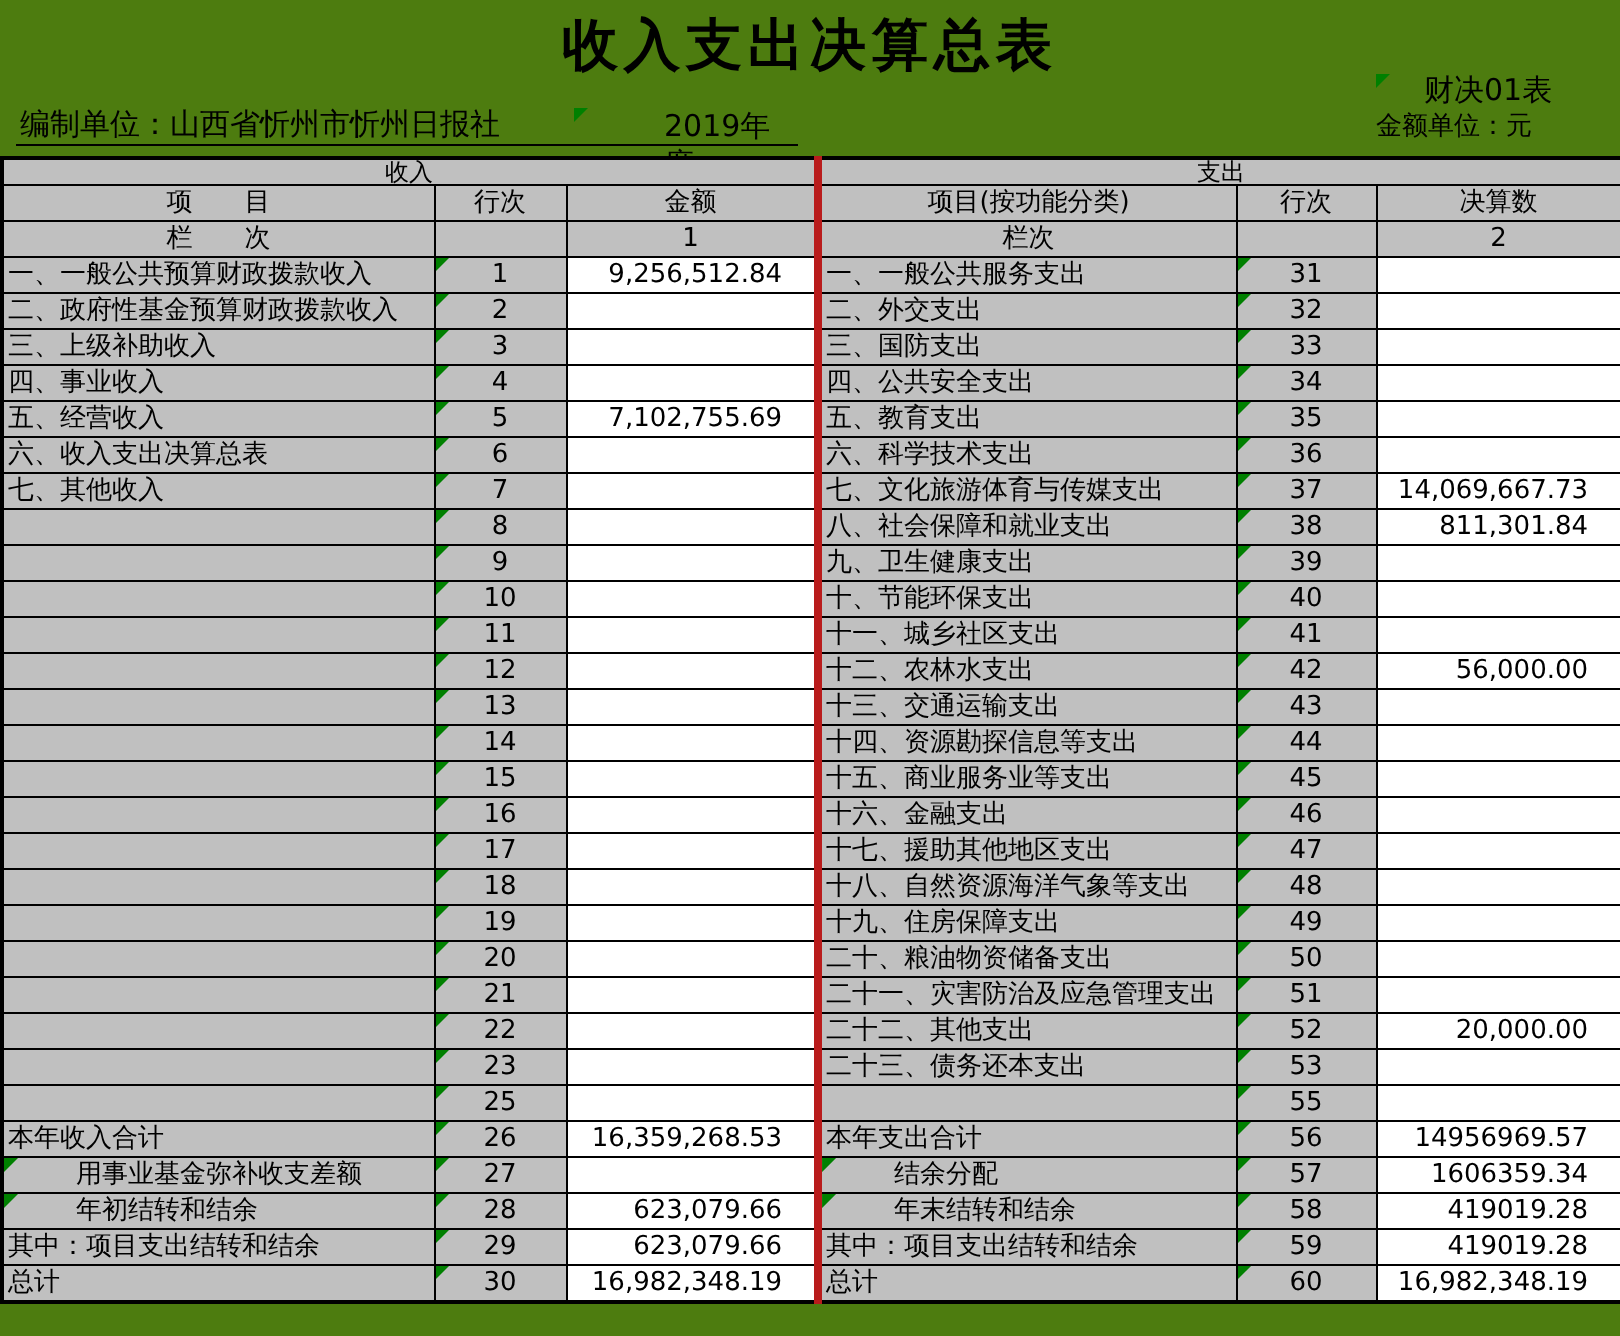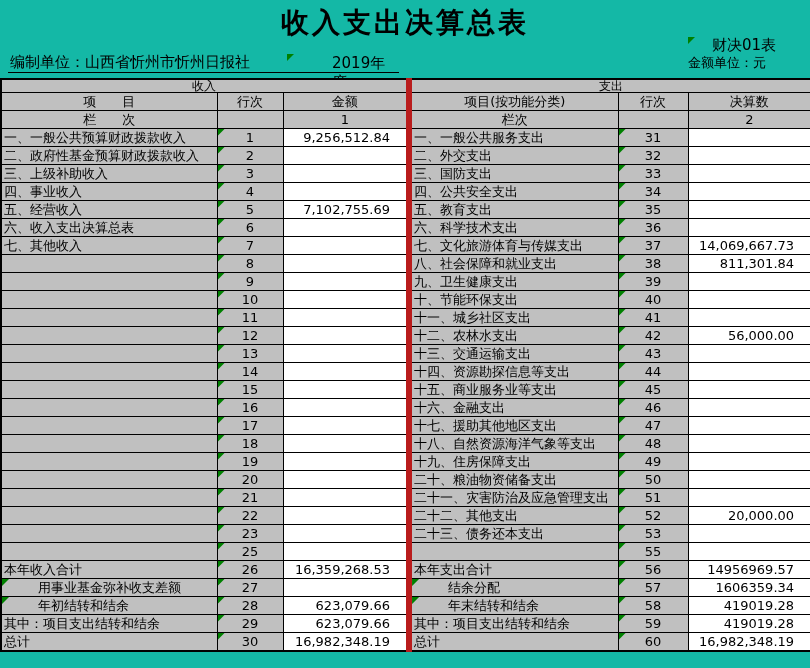--- a/index.html
+++ b/index.html
@@ -1,17 +1,17 @@
 <!DOCTYPE html>
 <html><head>
 <meta charset="utf-8">
 <style>
   * { margin:0; padding:0; box-sizing:border-box; }
   html,body { width:810px; height:668px; background:#ffffff; font-family:"DejaVu Sans", sans-serif; color:#000; }
-  .page { position:relative; width:810px; height:668px; overflow:hidden; background:#14b8a6; }
+  .page { position:relative; width:810px; height:668px; overflow:hidden; background:#4d7c0f; }
 
   .title { position:absolute; top:4px; left:0; width:100%; text-align:center;
            font-size:28px; font-weight:bold; letter-spacing:3px; }
 
   .form-line { position:absolute; top:36px; left:712px; font-size:15px; }
   .marker-form { position:absolute; top:37px; left:688px; }
   .currency-line { position:absolute; top:54px; left:688px; font-size:13px; }
 
   .meta-left { position:absolute; top:50px; left:0; width:391px; height:23px; border-bottom:1px solid #000;margin-left:8px; }
   .unit-text { position:absolute; left:2px; top:3px; font-size:15px; }
@@ -23,21 +23,21 @@
   table { position:absolute; top:78px; left:0; width:810px; border-collapse:collapse; table-layout:fixed;
           border:2px solid #000; }
   td { border:1px solid #000; height:18px; font-size:13px; line-height:15px; padding:0 2px;
        overflow:hidden; white-space:nowrap; position:relative; background:#c0c0c0; vertical-align:middle; }
   tr.sec-row td { height:13px; font-size:12px; line-height:12px; }
   tr.hdr td { text-align:center; }
   .sec { text-align:center; }
   .c-label { text-align:left; }
   .c-line { text-align:center; }
   .c-amt { background:#ffffff; text-align:right; padding-right:16px; }
-  .div-l { border-left:6px solid #b91c1c; }
+  .div-l { border-left:4px solid #b91c1c; }
   .c-label.total { font-weight:normal; }
   .c-label.indent { padding-left:36px; }
   .cell-tri { position:absolute; top:0; left:0; }
 </style>
 </head>
 <body>
 
 <div class="page">
 
   <div class="title">收入支出决算总表</div>

